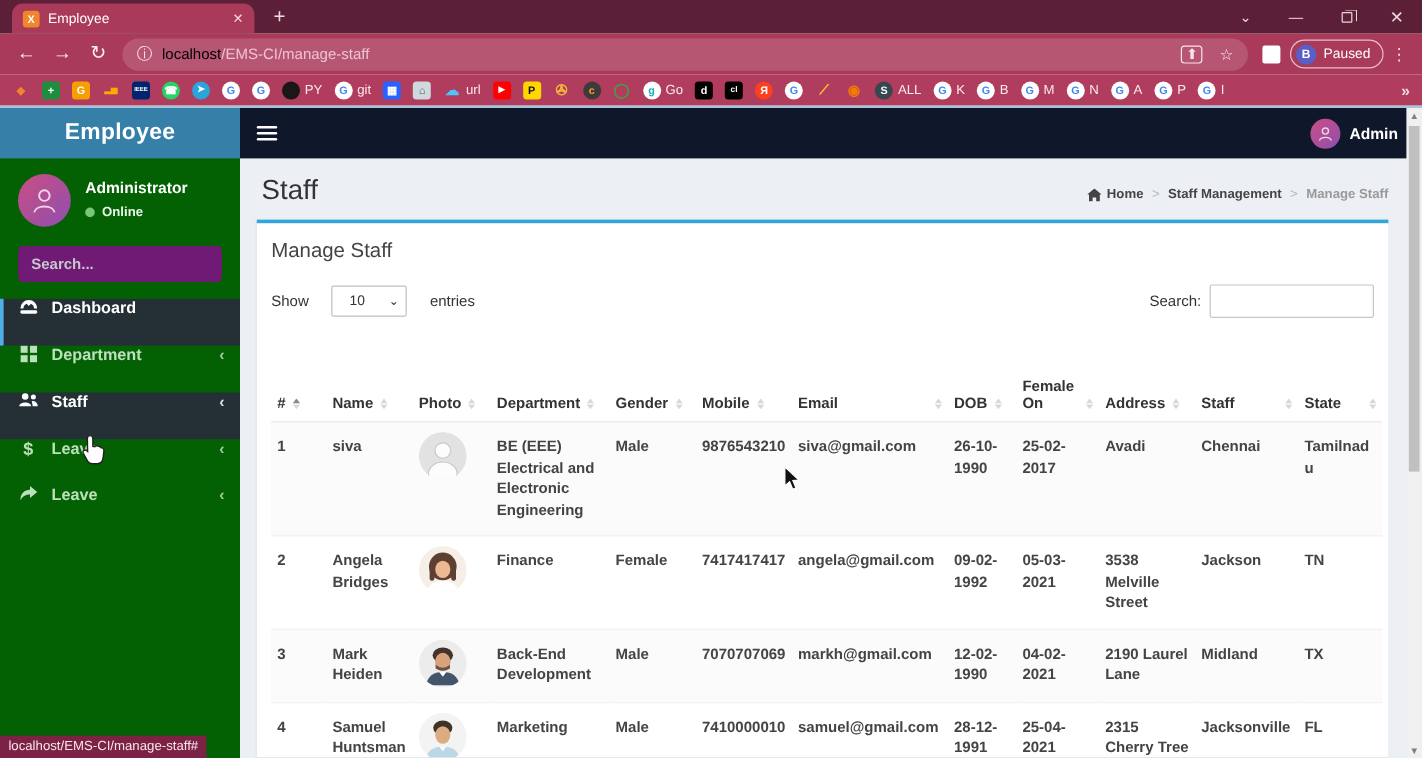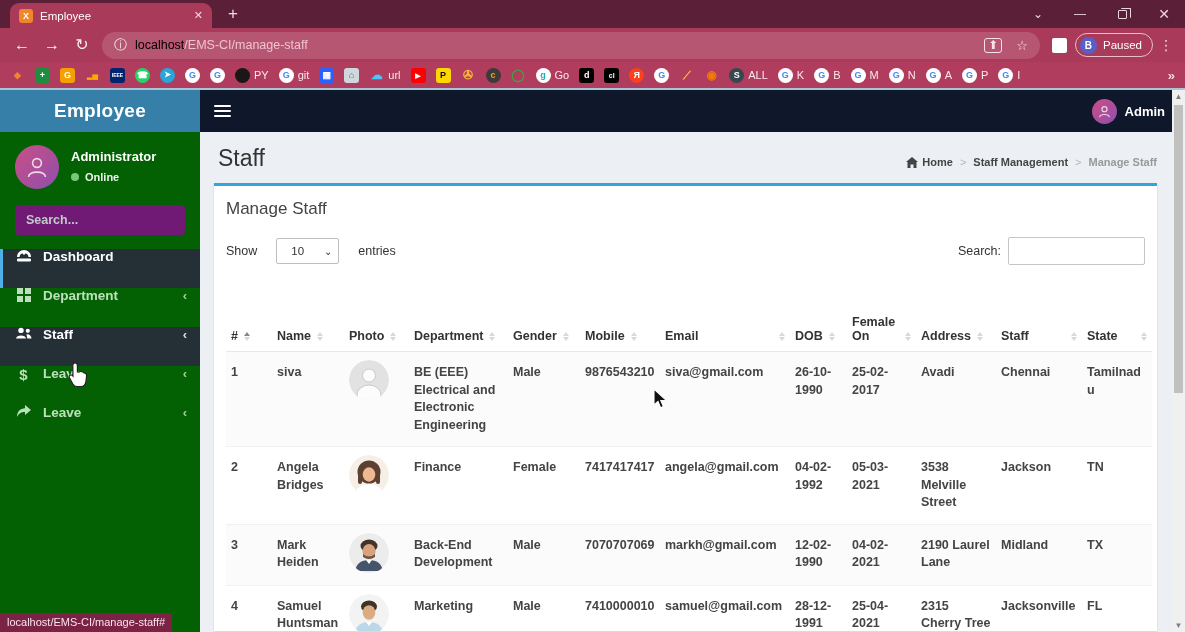--- a/index.html
+++ b/index.html
@@ -553,21 +553,21 @@
                     <ellipse cx="20" cy="19.5" rx="6.3" ry="7.2" fill="#ecb992"></ellipse>
                     <path d="M12 15 Q20 8 28 15 L28 12 Q20 4 12 12 Z" fill="#5d4031"></path>
                     <ellipse cx="20" cy="37" rx="12.5" ry="8" fill="#ffffff"></ellipse>
                   </svg>
                 </div>
               </td>
             <td>Finance</td>
             <td>Female</td>
             <td>7417417417</td>
             <td>angela@gmail.com</td>
-            <td>04-02-1992</td>
+            <td>09-02-1992</td>
             <td>05-03-2021</td>
             <td>3538 Melville Street</td>
             <td>Jackson</td>
             <td>TN</td>
           </tr>
           <tr class="odd">
             <td>3</td>
             <td>Mark Heiden</td>
             <td>
                 <div class="avatar">

